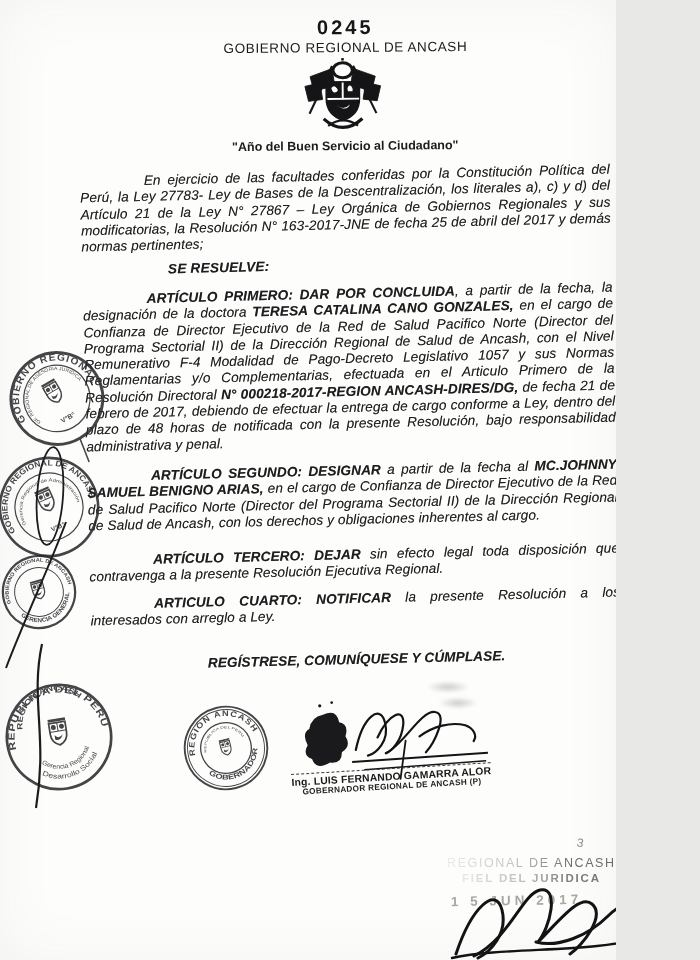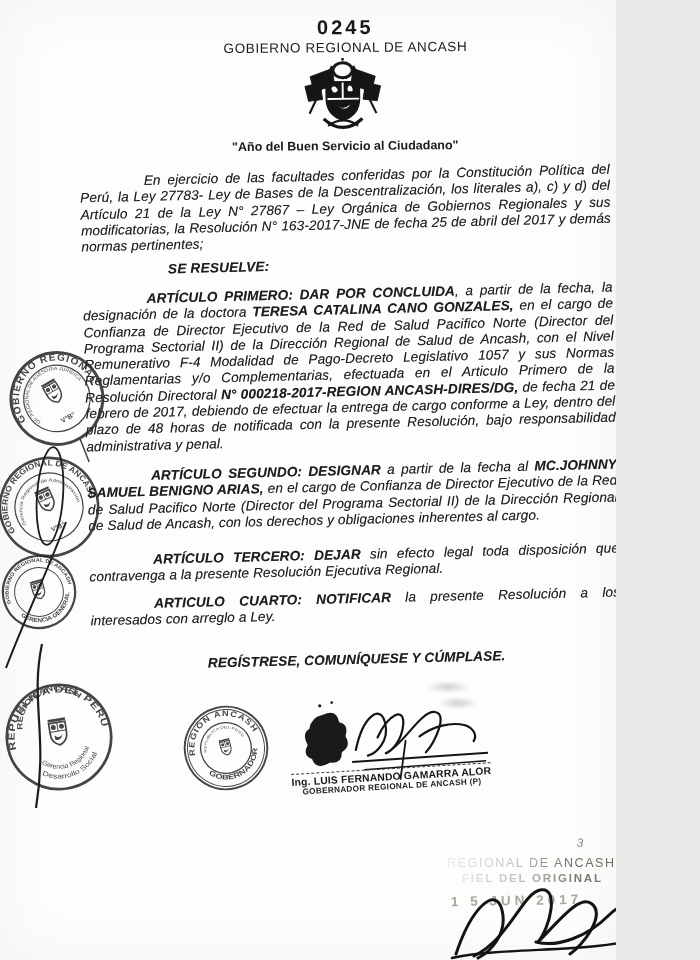--- a/index.html
+++ b/index.html
@@ -215,21 +215,21 @@
       <text font-size="7.5" font-weight="bold"><textPath href="#gB" startOffset="13" textLength="72" lengthAdjust="spacingAndGlyphs">GOBERNADOR</textPath></text>
       <text font-size="3.6"><textPath href="#gI" startOffset="4" textLength="58" lengthAdjust="spacingAndGlyphs">REPUBLICA DEL PERU</textPath></text>
       <use href="#crest" x="40" y="38" width="16" height="20"></use>
     </svg>
   </div>
 
   <div class="bleed" style="left:426px;top:681px;width:44px;height:12px"></div>
   <div class="bleed" style="left:438px;top:697px;width:40px;height:12px"></div>
 
   <div class="copy1">REGIONAL DE ANCASH</div>
-  <div class="copy2">FIEL DEL ORIGINAL</div>
+  <div class="copy2">FIEL DEL JURIDICA</div>
   <div class="cdate">1 5 JUN 2017</div>
   <div class="cmark">3</div>
   <svg class="ol" style="left:438px;top:876px" width="220" height="84" viewBox="0 0 220 84">
     <g fill="none" stroke="#131315" stroke-width="3" stroke-linecap="round">
       <path d="M18,78 C34,30 58,10 64,34 C70,58 52,76 40,82"></path>
       <path d="M36,80 C72,62 84,18 102,14 C122,10 112,52 100,66 C122,44 142,18 154,28 C168,40 144,70 132,78"></path>
       <path d="M98,66 C120,72 150,60 170,40 C180,30 188,26 196,30"></path>
       <path d="M14,82 C70,70 160,78 208,60" stroke-width="2.4"></path>
     </g>
   </svg>

